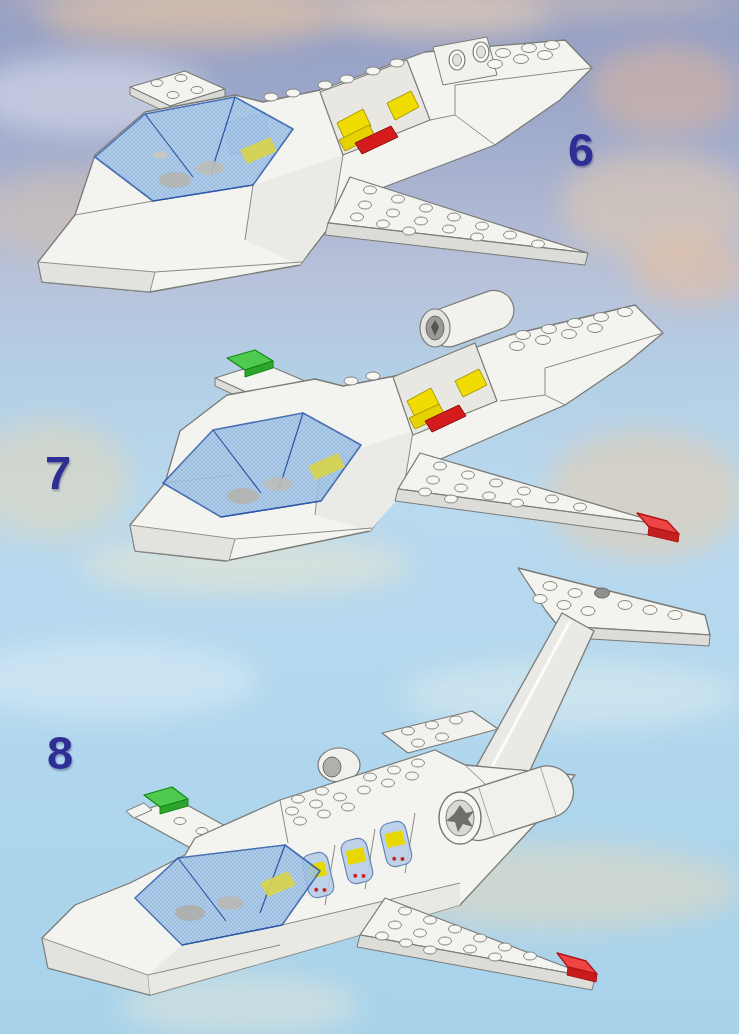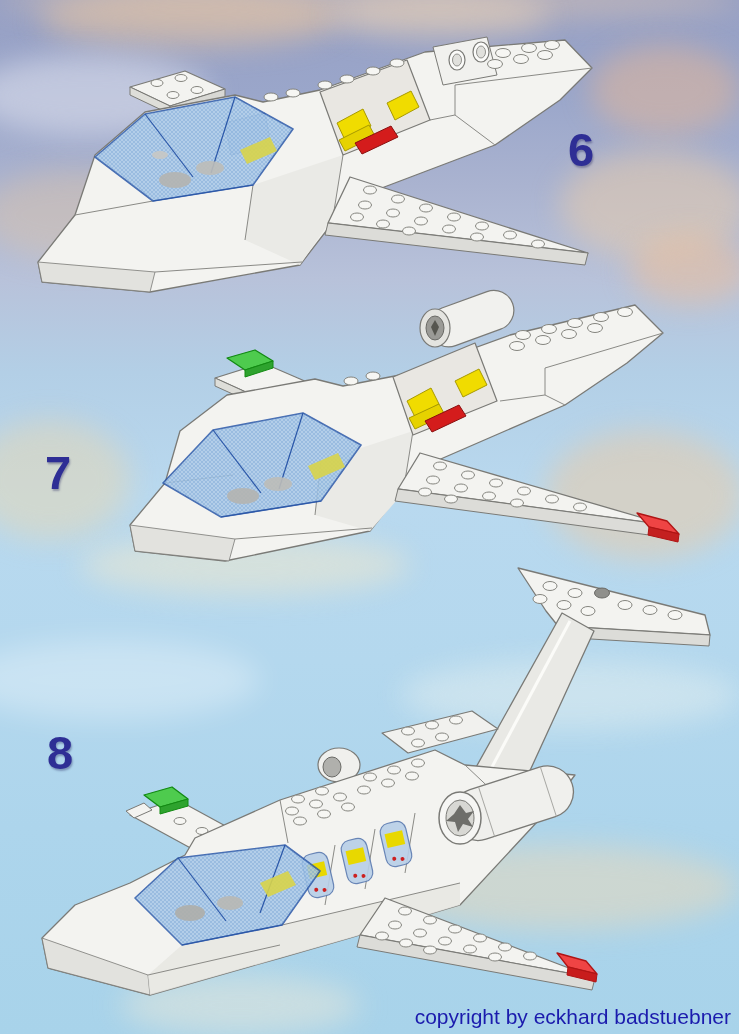--- a/index.html
+++ b/index.html
@@ -379,14 +379,13 @@
       <path d="M 527,400 L 556,408 L 567,421 L 538,414 Z" fill="#ef4444" stroke="#b01414" stroke-width="1.3"></path>
       <path d="M 538,414 L 567,421 L 566,429 L 537,422 Z" fill="#c81c1c" stroke="#b01414" stroke-width="1"></path>
     </g>
   </svg>
   </div>
 
   <div class="step-number" id="step-6">6</div>
   <div class="step-number" id="step-7">7</div>
   <div class="step-number" id="step-8">8</div>
 
-  <div id="copyright">copyright by eckhard badstuebner</div>
 </div>
 
 </body></html>

